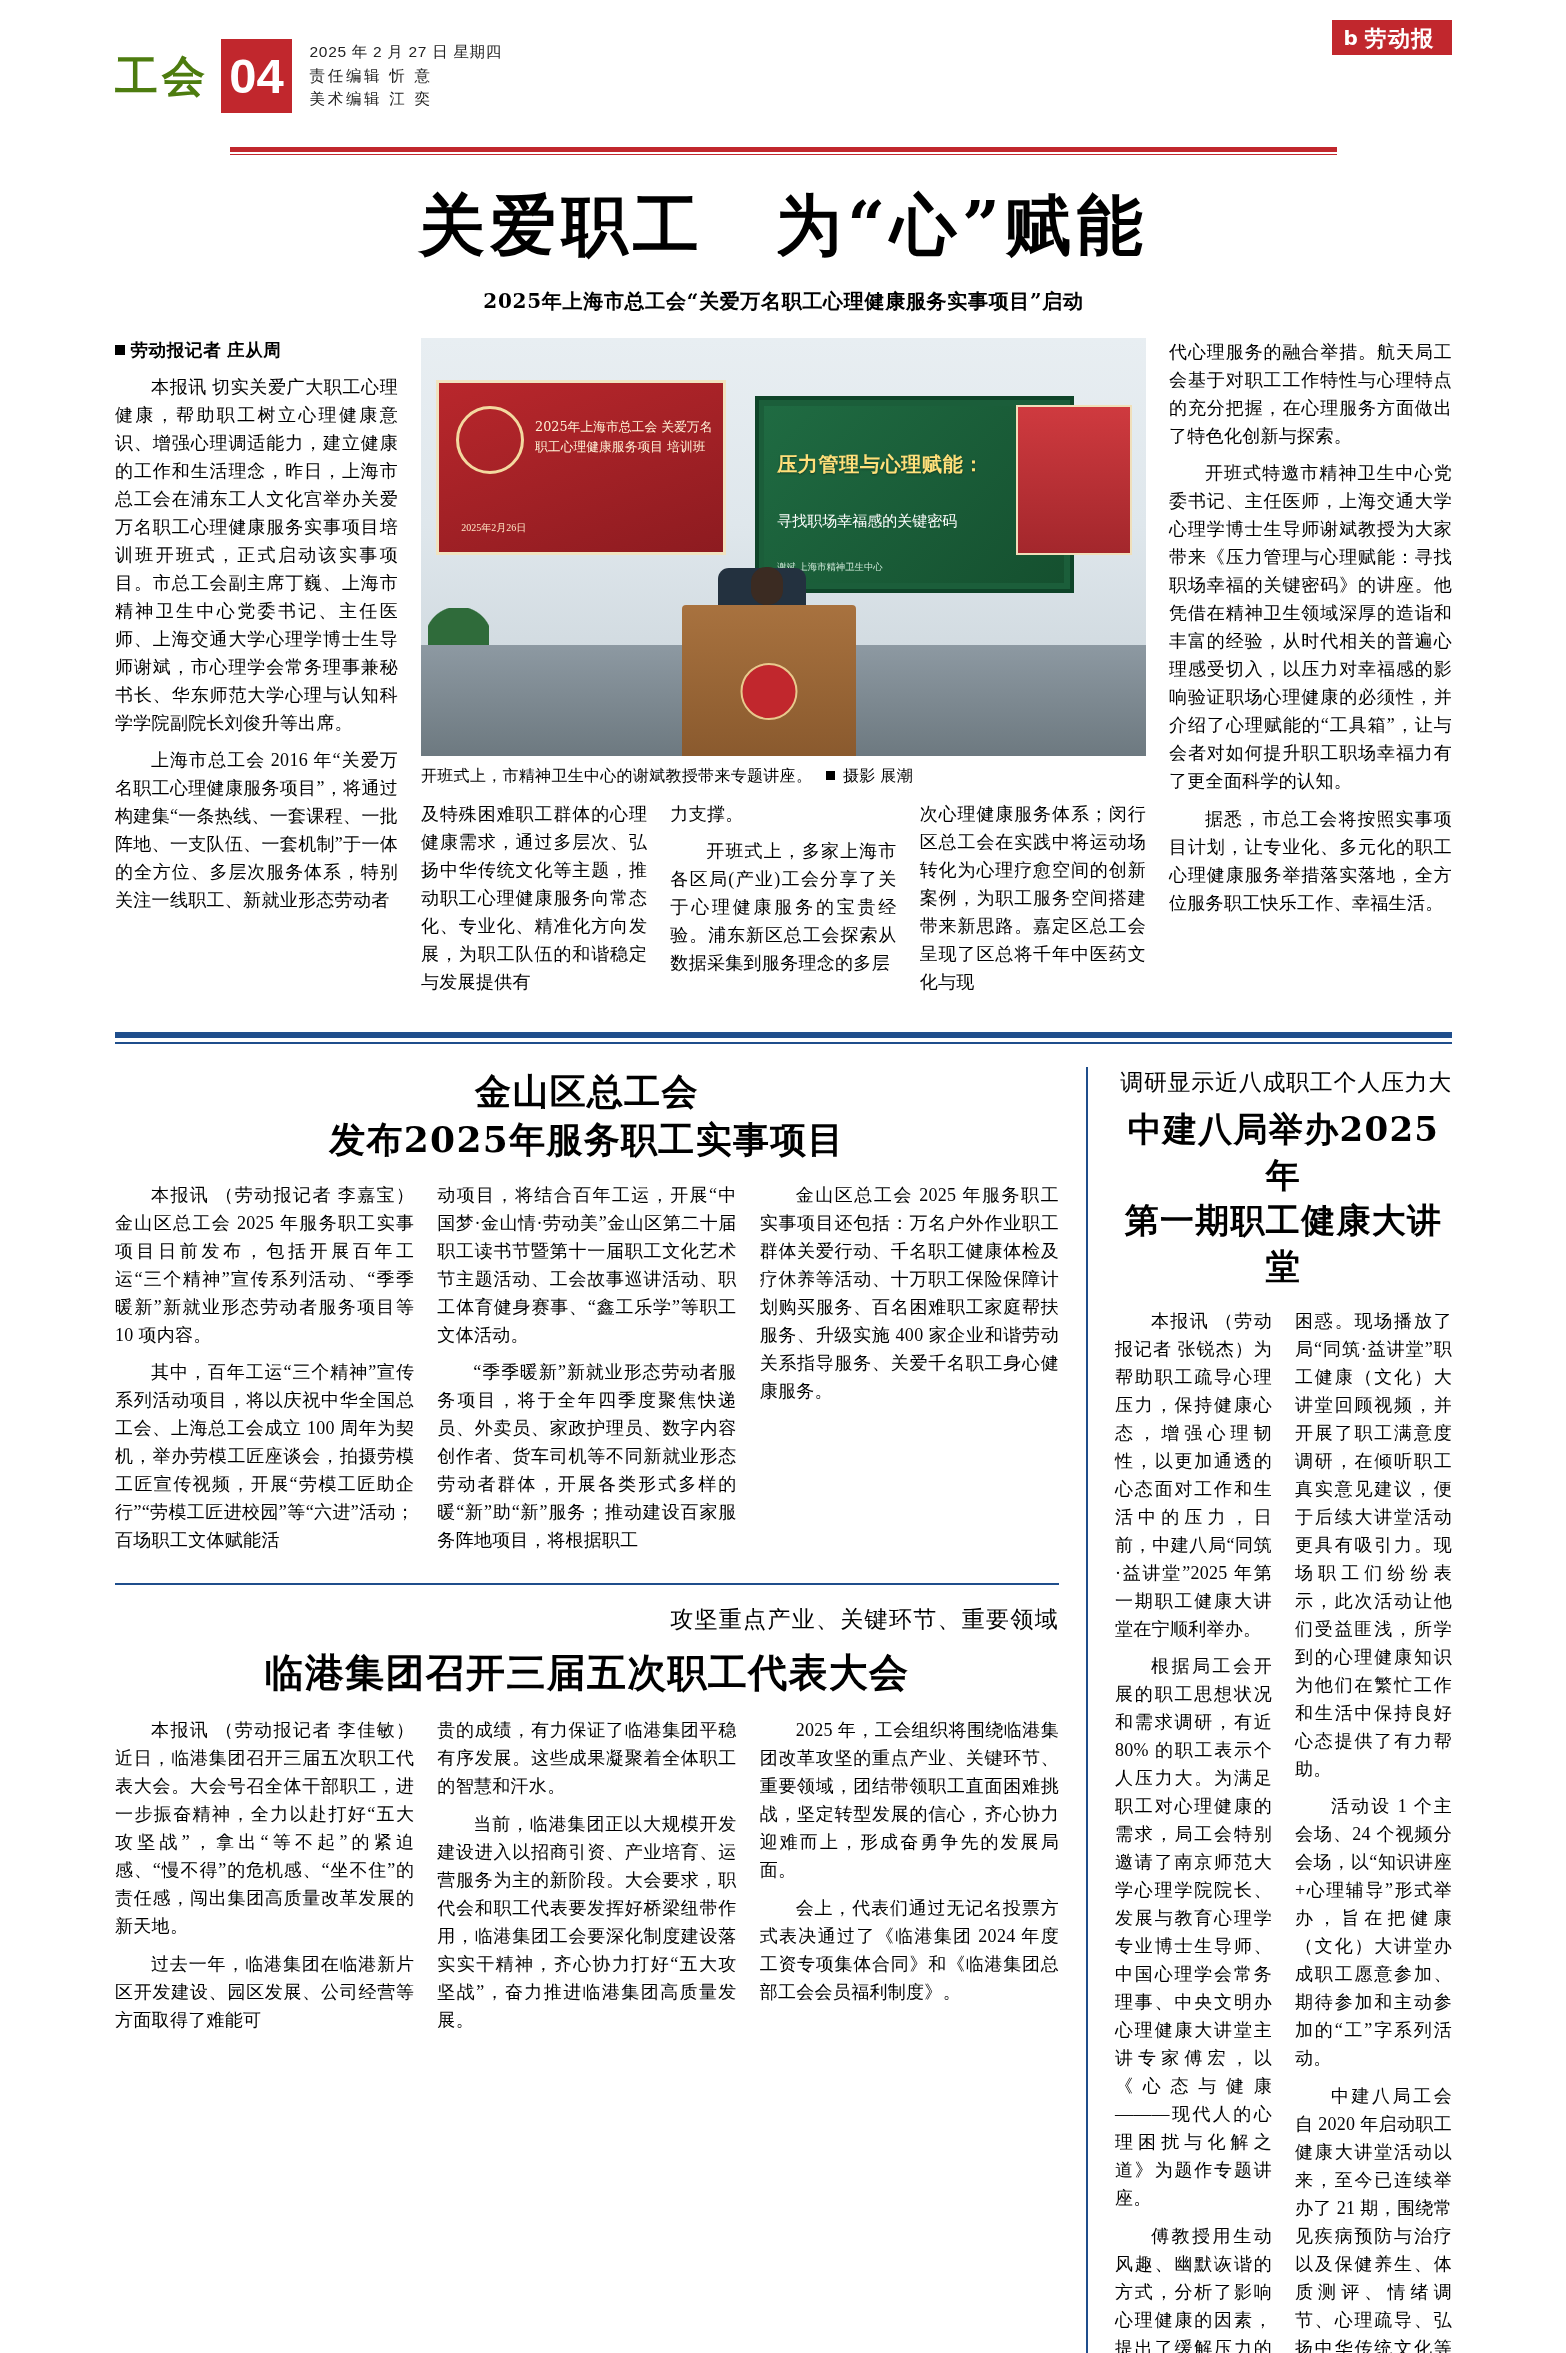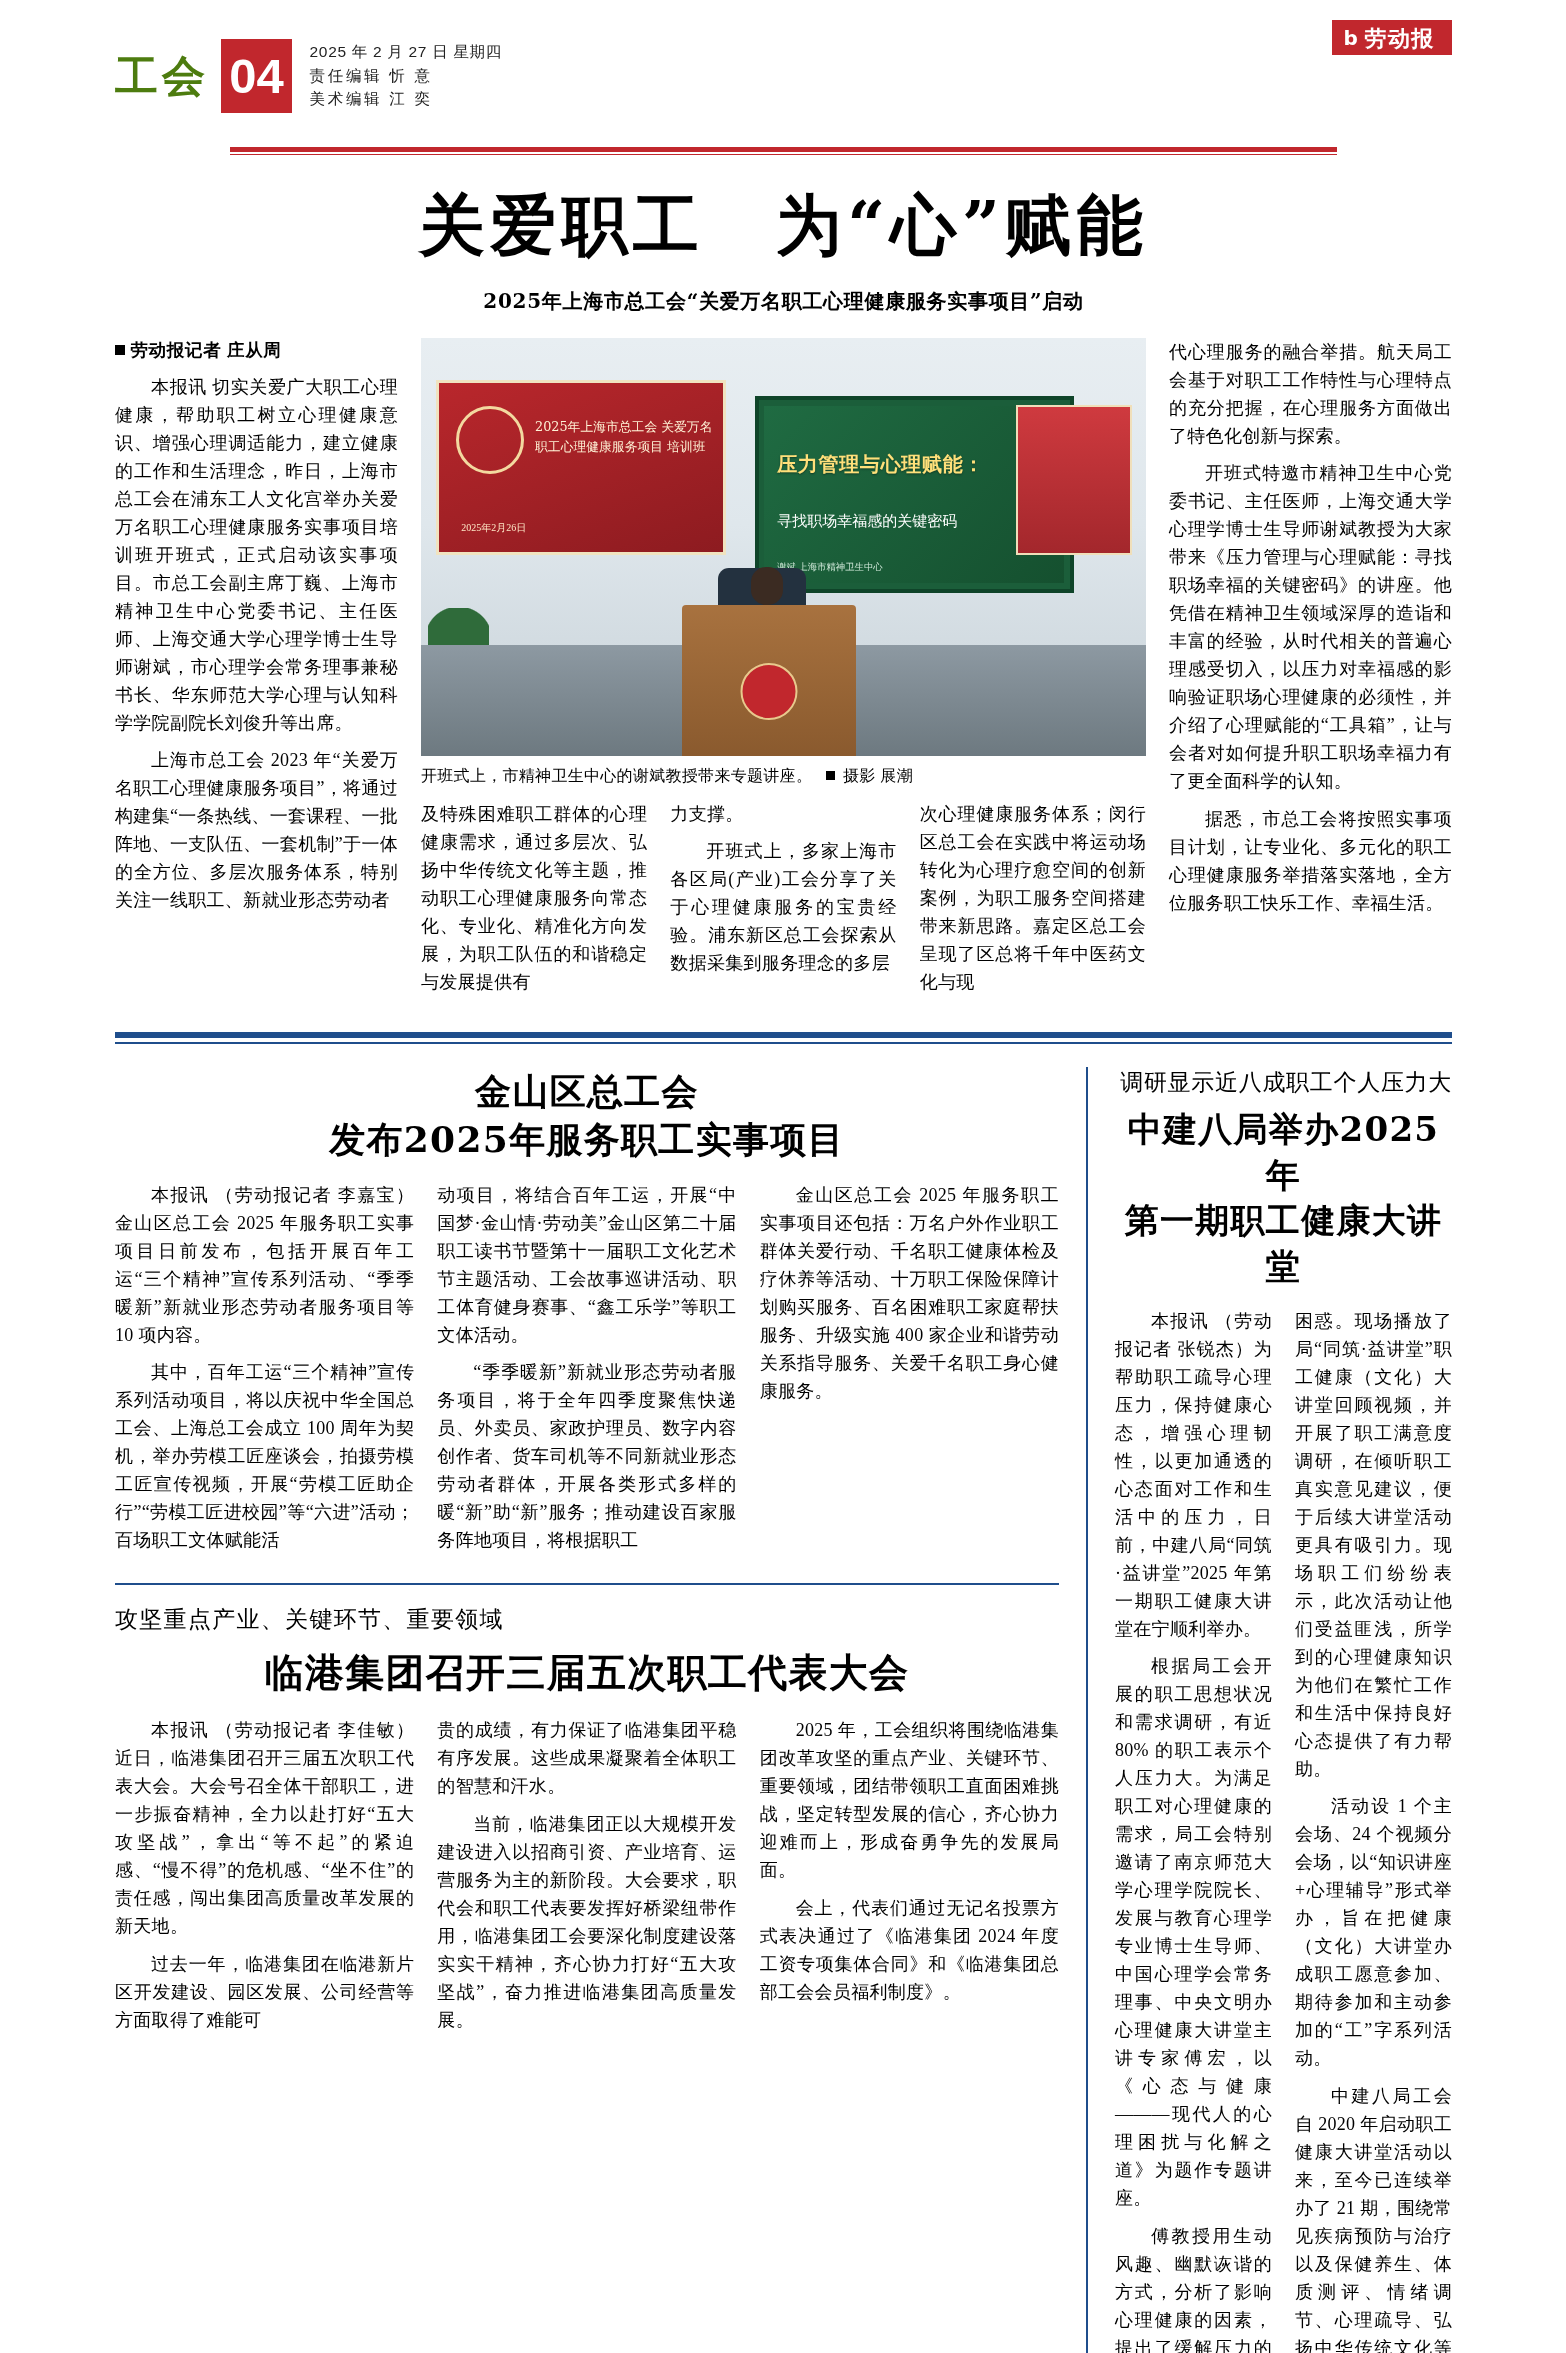--- a/index.html
+++ b/index.html
@@ -330,21 +330,21 @@
   .sec-title {
     text-align: center;
     font-family: "DejaVu Serif", serif;
     font-weight: bold;
     font-size: 36px;
     line-height: 1.34;
     letter-spacing: 1.3px;
     margin-bottom: 17.5px;
   }
   .sec-eyebrow {
-    text-align: left;
+    text-align: right;
     font-family: "DejaVu Serif", serif;
     font-size: 23px;
     letter-spacing: 1.3px;
     margin-bottom: 10.8px;
   }
   .three-col {
     display: flex;
     gap: 23px;
   }
   .three-col .col { flex: 1 1 0; }
@@ -410,21 +410,21 @@
     <div class="headline-sub">2025年上海市总工会“关爱万名职工心理健康服务实事项目”启动</div>
   </div>
 
   <div class="top-article">
 
     <div class="col col-1">
       <div class="byline">
         <span class="sq"></span><span>劳动报记者 庄从周</span>
       </div>
       <p class="body indent">本报讯 切实关爱广大职工心理健康，帮助职工树立心理健康意识、增强心理调适能力，建立健康的工作和生活理念，昨日，上海市总工会在浦东工人文化宫举办关爱万名职工心理健康服务实事项目培训班开班式，正式启动该实事项目。市总工会副主席丁巍、上海市精神卫生中心党委书记、主任医师、上海交通大学心理学博士生导师谢斌，市心理学会常务理事兼秘书长、华东师范大学心理与认知科学学院副院长刘俊升等出席。</p>
-      <p class="body indent">上海市总工会 2023 年“关爱万名职工心理健康服务项目”，将通过构建集“一条热线、一套课程、一批阵地、一支队伍、一套机制”于一体的全方位、多层次服务体系，特别关注一线职工、新就业形态劳动者</p>
+      <p class="body indent">上海市总工会 2016 年“关爱万名职工心理健康服务项目”，将通过构建集“一条热线、一套课程、一批阵地、一支队伍、一套机制”于一体的全方位、多层次服务体系，特别关注一线职工、新就业形态劳动者</p>
     </div>
 
     <div class="col col-mid">
       <div class="photo-block">
         <div class="photo">
           <div class="wall"></div>
           <div class="banner">
             <div class="emblem"></div>
             <div class="btxt">2025年上海市总工会
 关爱万名职工心理健康服务项目

